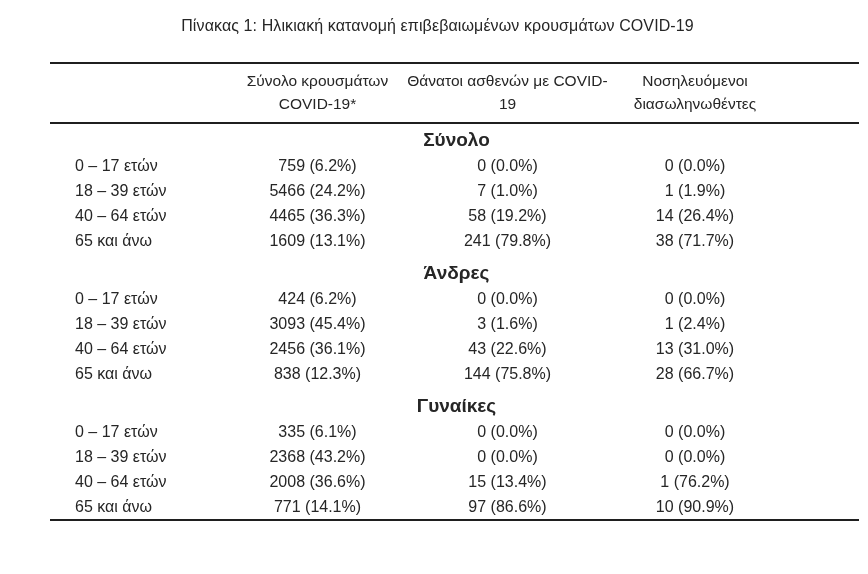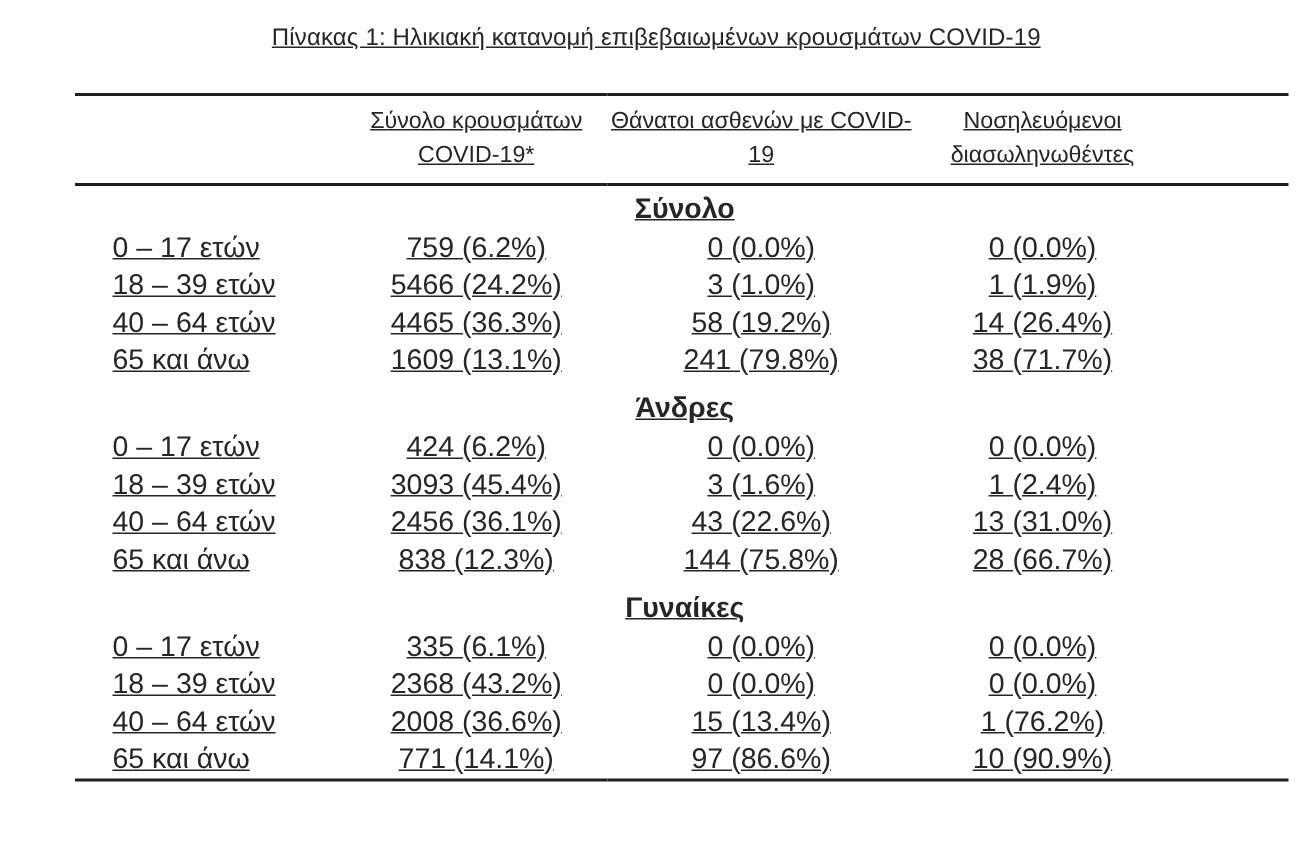--- a/index.html
+++ b/index.html
@@ -11,21 +11,20 @@
     width: 868px;
     height: 574px;
     font-family: "Liberation Sans", "DejaVu Sans", sans-serif;
     color: #262626;
     overflow: hidden;
   }
   .page {
     position: relative;
     width: 868px;
     height: 424px;
-    text-decoration: underline;
   }
   .chart-title {
     padding-top: 16px;
     width: 809px;
     margin-left: 33px;
     text-align: center;
     font-size: 16px;
     line-height: 20px;
     letter-spacing: 0.1px;
   }
@@ -46,21 +45,21 @@
     font-weight: normal;
     font-size: 15.5px;
     line-height: 23px;
     text-align: center;
     vertical-align: middle;
     padding: 5px 0 7px 0;
     border-bottom: 2px solid #1f1f1f;
   }
   thead th:nth-child(4) { padding-right: 79px; }
   tbody td {
-    font-size: 19px;
+    font-size: 16px;
     height: 25px;
     padding: 0;
     text-align: center;
     vertical-align: middle;
     white-space: nowrap;
   }
   tbody td:nth-child(4) { padding-right: 79px; }
   tbody td.age {
     text-align: left;
     padding-left: 25px;
@@ -115,21 +114,21 @@
       </tr>
       <tr>
         <td class="age">0 – 17 ετών</td>
         <td>759 (6.2%)</td>
         <td>0 (0.0%)</td>
         <td>0 (0.0%)</td>
       </tr>
       <tr>
         <td class="age">18 – 39 ετών</td>
         <td>5466 (24.2%)</td>
-        <td>3 (1.0%)</td>
+        <td>7 (1.0%)</td>
         <td>1 (1.9%)</td>
       </tr>
       <tr>
         <td class="age">40 – 64 ετών</td>
         <td>4465 (36.3%)</td>
         <td>58 (19.2%)</td>
         <td>14 (26.4%)</td>
       </tr>
       <tr>
         <td class="age">65 και άνω</td>

